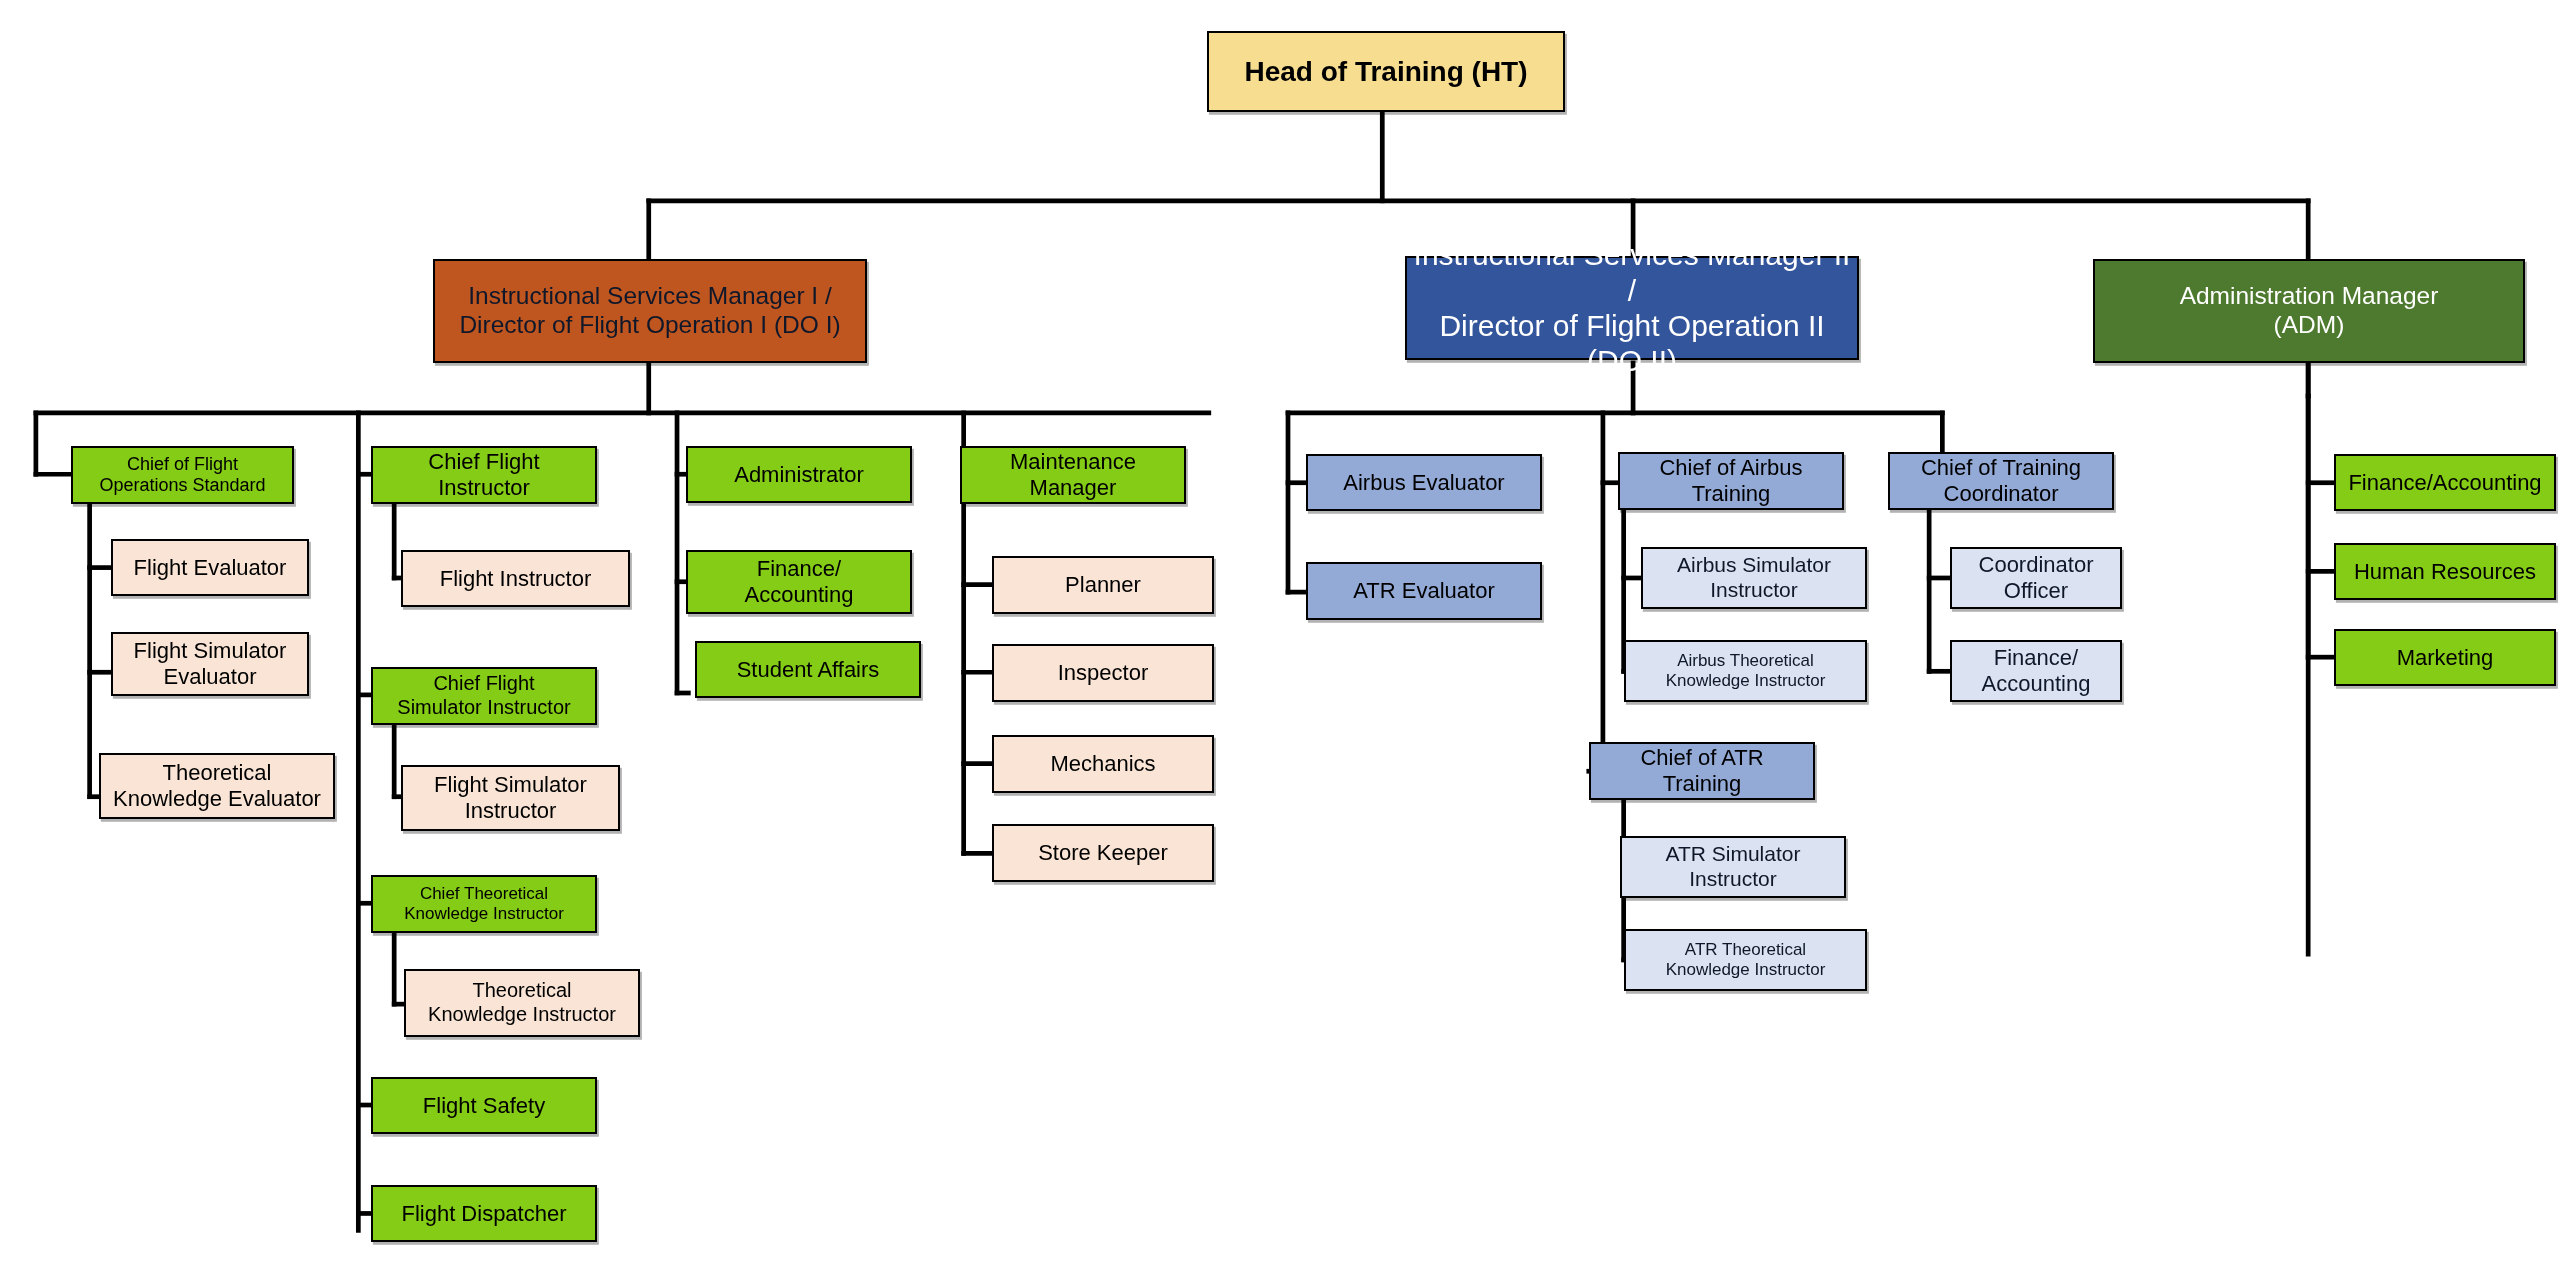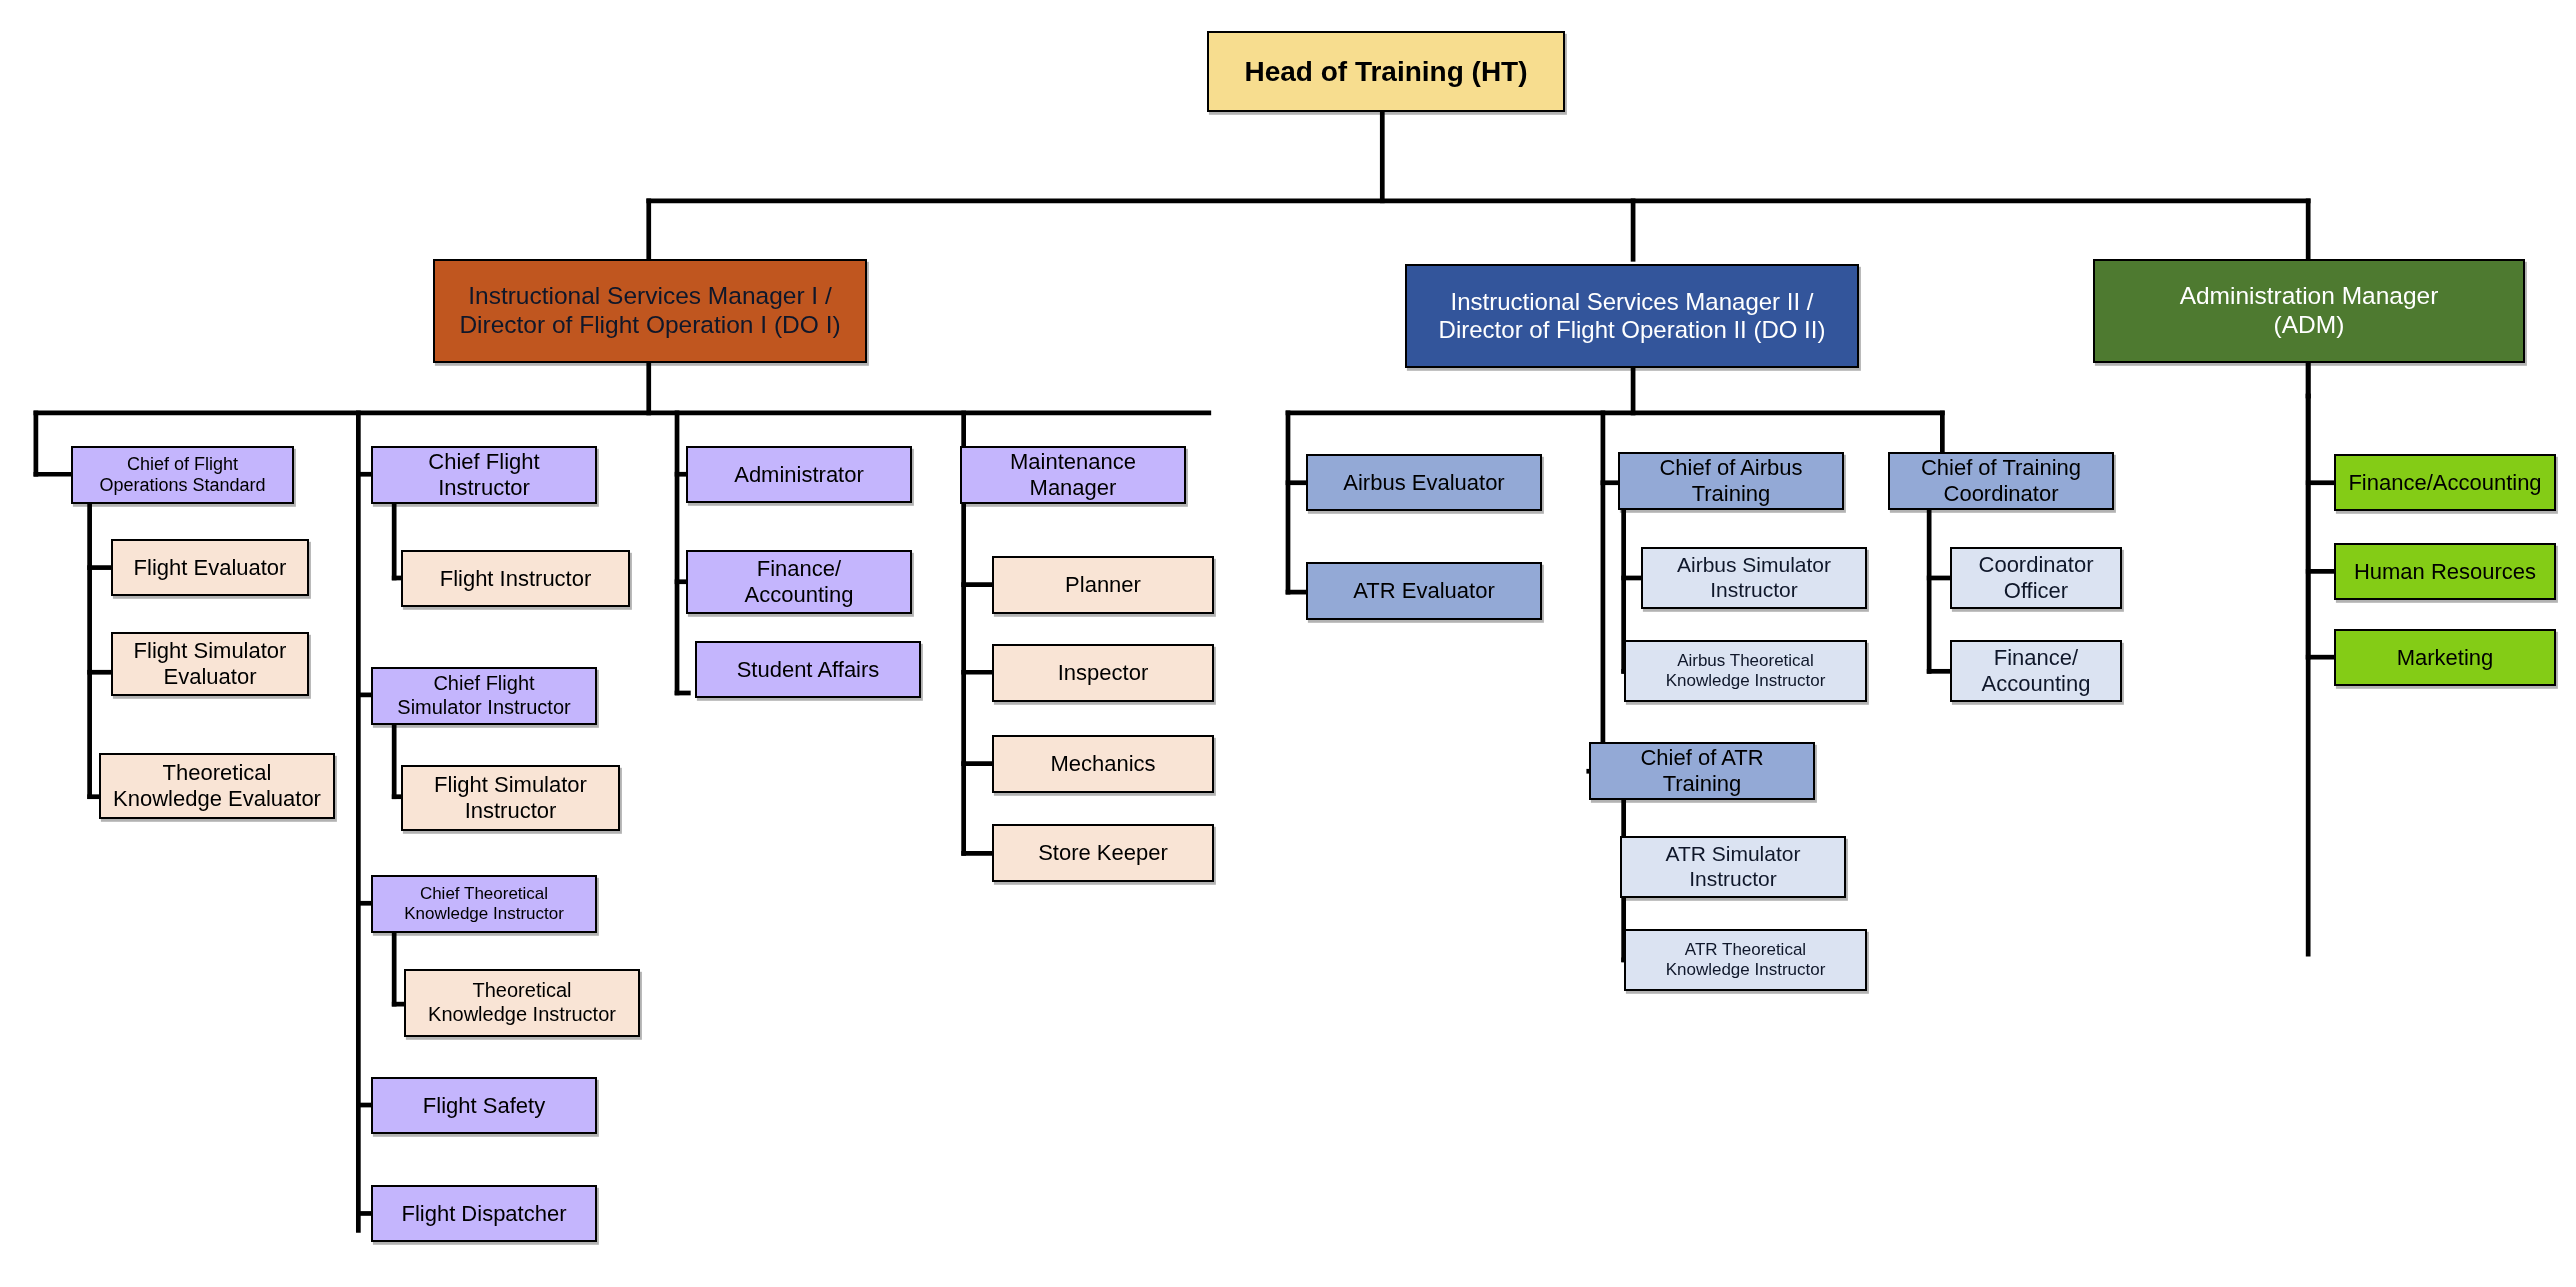--- a/index.html
+++ b/index.html
@@ -52,21 +52,21 @@
   }
   .t-blue-dark {
     background: #33559b;
     color: #ffffff;
   }
   .t-green-dark {
     background: #4e7a30;
     color: #ffffff;
   }
   .t-orange-mid {
-    background: #c4b5fd;
+    background: #84cc16;
     color: #000000;
   }
   .t-orange-light {
     background: #f9e4d5;
     color: #000000;
   }
   .t-blue-mid {
     background: #93a9d6;
     color: #000000;
   }
@@ -167,21 +167,21 @@
 
       <path d="M 2448 385 L 2448 697"></path>
     </g>
   </svg>
 
   <div class="node t-root" style="left:1207px; top:31px; width:358px; height:81px; font-size:28px;">Head of Training (HT)</div>
 
   <div class="node t-orange-dark" style="left:433px; top:259px; width:434px; height:104px; font-size:24.5px;">Instructional Services Manager I /
 Director of Flight Operation I (DO I)</div>
 
-  <div class="node t-blue-dark" style="left:1405px; top:264px; width:454px; height:104px; font-size:24px;">Instructional Services Manager II /
+  <div class="node t-blue-dark" style="left:1405px; top:256px; width:454px; height:104px; font-size:30px;">Instructional Services Manager II /
 Director of Flight Operation II (DO II)</div>
 
   <div class="node t-green-dark" style="left:2093px; top:259px; width:432px; height:104px; font-size:24.5px;">Administration Manager
 (ADM)</div>
 
   <div class="node t-orange-mid" style="left:71px; top:446px; width:223px; height:58px; font-size:18px;">Chief of Flight
 Operations Standard</div>
 
   <div class="node t-orange-light" style="left:111px; top:539px; width:198px; height:57px; font-size:22px;">Flight Evaluator</div>
 

